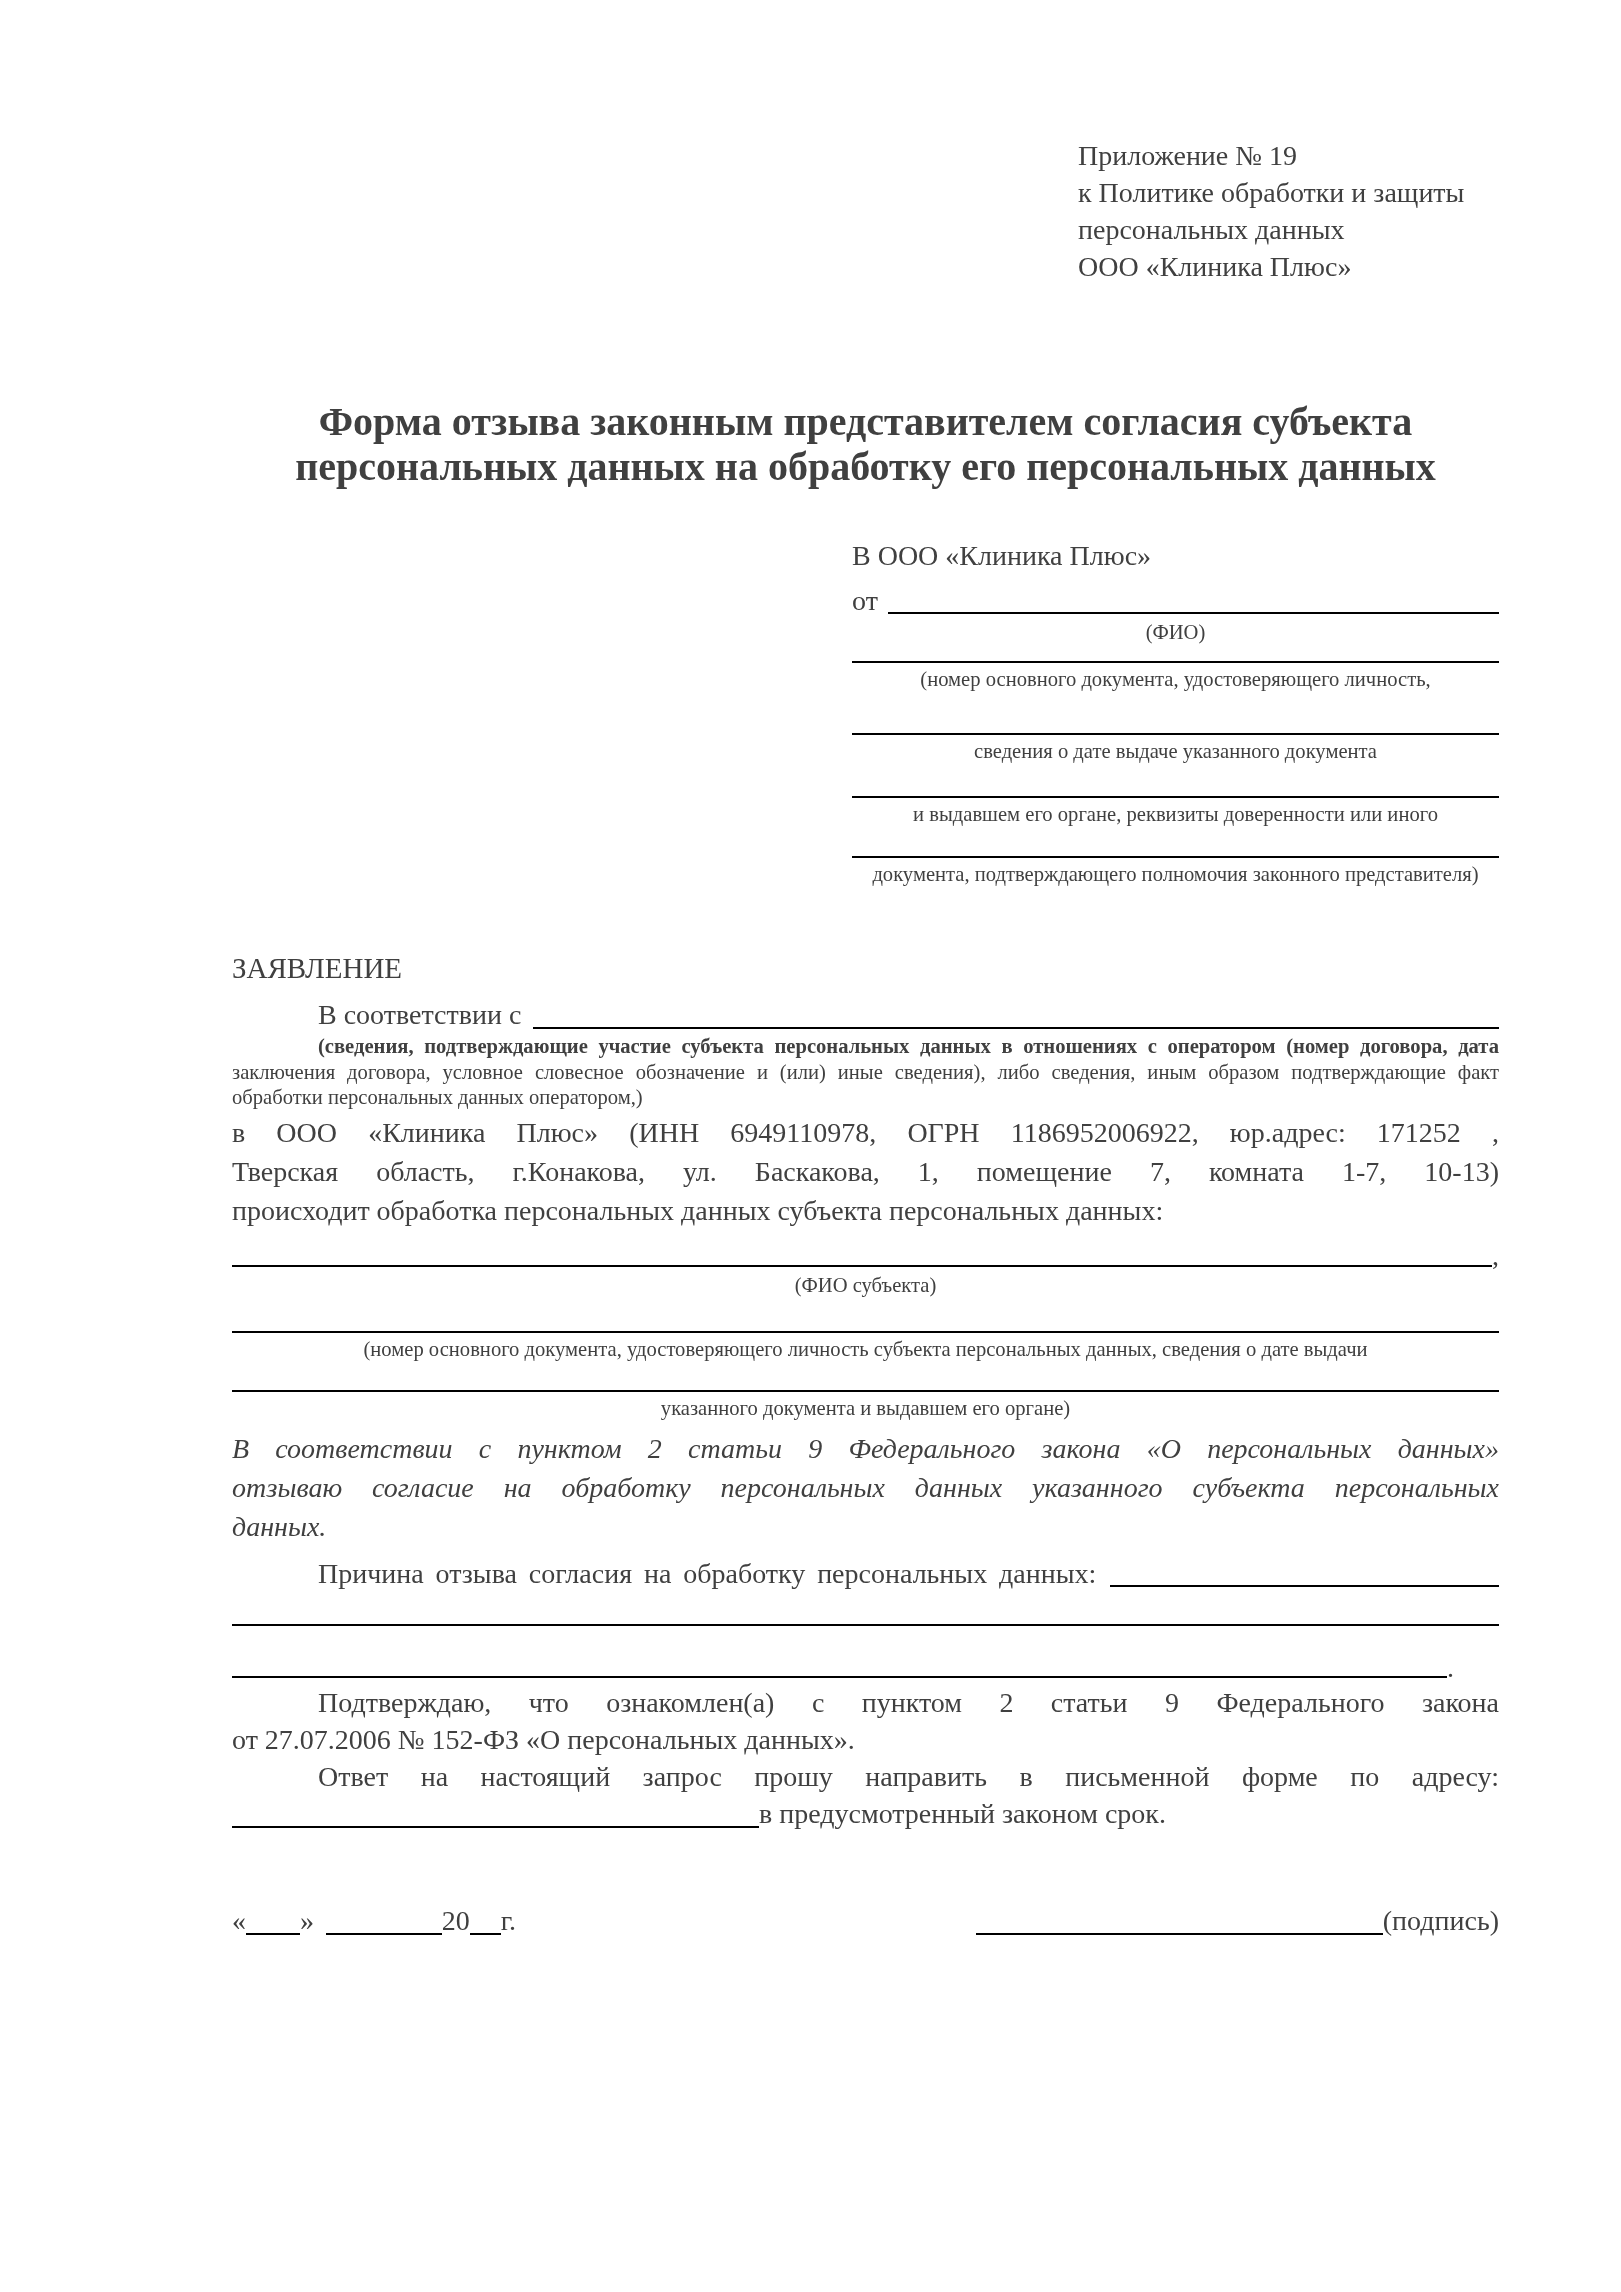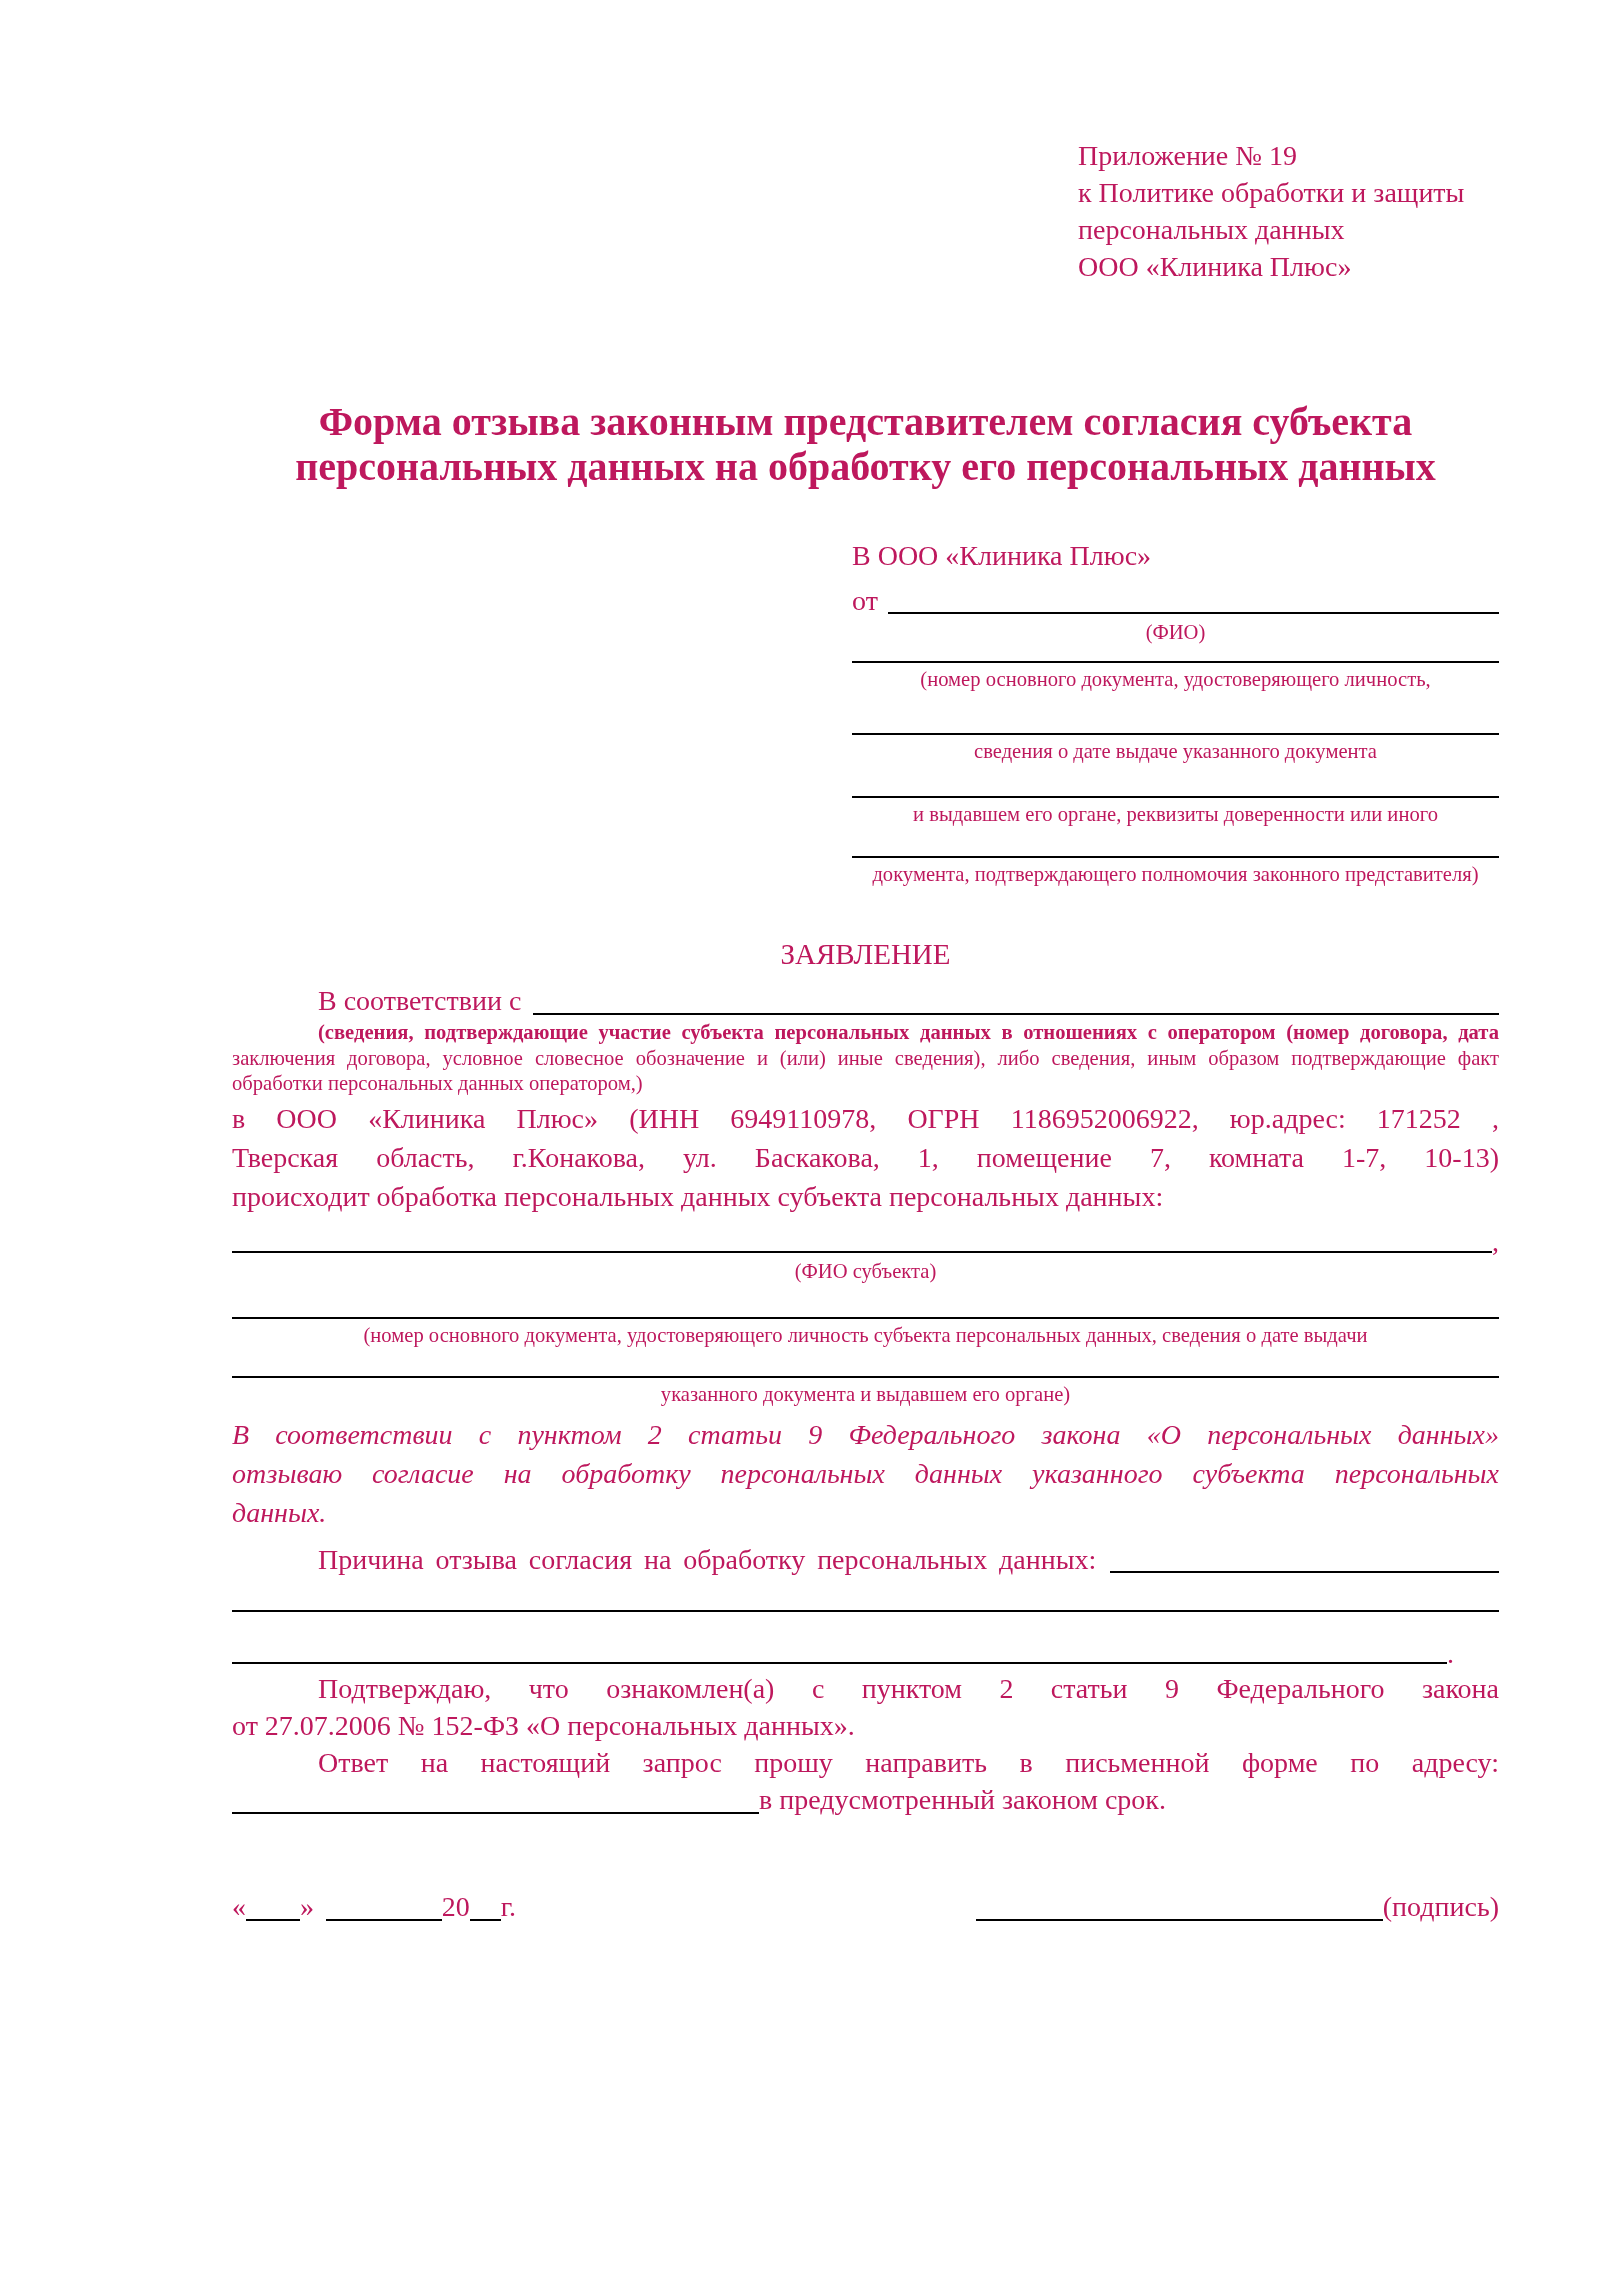--- a/index.html
+++ b/index.html
@@ -1,41 +1,41 @@
 <!DOCTYPE html>
 <html><head>
 <meta charset="utf-8">
 <style>
   html,body{margin:0;padding:0;background:#ffffff;}
   .page{
     position:relative;
     width:1621px;height:2293px;
     box-sizing:border-box;
     padding:0 122px 0 232px;
-    background:#ffffff;color:#be185d;
+    background:#ffffff;color:#404040;
     font-family:"Liberation Serif","DejaVu Serif",serif;
     font-size:28px;line-height:39px;
     overflow:hidden;
   }
   
   .appendix{margin:137px 0 0 846px;line-height:37px;}
   
   .title{margin-top:114px;text-align:center;font-weight:bold;font-size:40px;line-height:45px;}
   
   .addr{margin-top:47px;margin-left:620px;width:647px;}
   .addr-to{line-height:39px;}
   .row{display:flex;}
   .fill{flex:1 1 auto;border-bottom:2px solid #000;align-self:flex-end;margin-bottom:5.9px;}
   .cap{font-size:20.6px;line-height:25.5px;text-align:center;}
   .write-line{height:0;border-bottom:2px solid #000;}
   .mt-from{margin-top:5.9px;text-align:center;}
   .l1{margin-top:15.7px;} .c1{margin-top:3.9px;}
   .l2{margin-top:41px;} .l3{margin-top:31px;} .l4{margin-top:29px;}
   
-  .heading{margin-top:47px;text-align:center;font-size:29px;line-height:39px;}
+  .heading{margin-top:61px;text-align:left;font-size:29px;line-height:39px;}
   .intro{margin-top:7.8px;}
   .indent-sp{display:inline-block;width:86px;}
   .note-line{font-size:20.6px;line-height:25.5px;text-align:justify;text-align-last:justify;}
   .note-first{text-indent:86px;font-weight:bold;}
   .note-last{text-align-last:left;}
   .par-line{text-align:justify;text-align-last:justify;}
   .par-last{text-align-last:left;}
   .par-first{text-indent:86px;}
   .op{margin-top:2px;}
   .subject-row{margin-top:7.8px;line-height:35px;}

